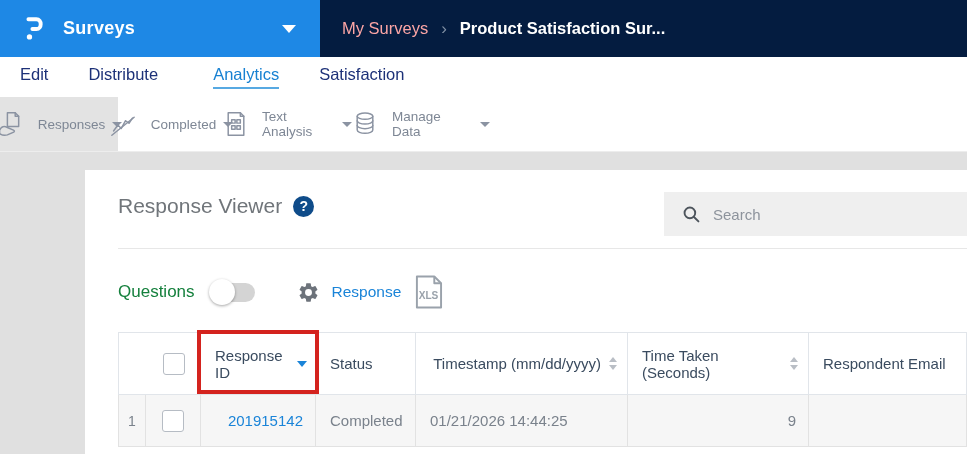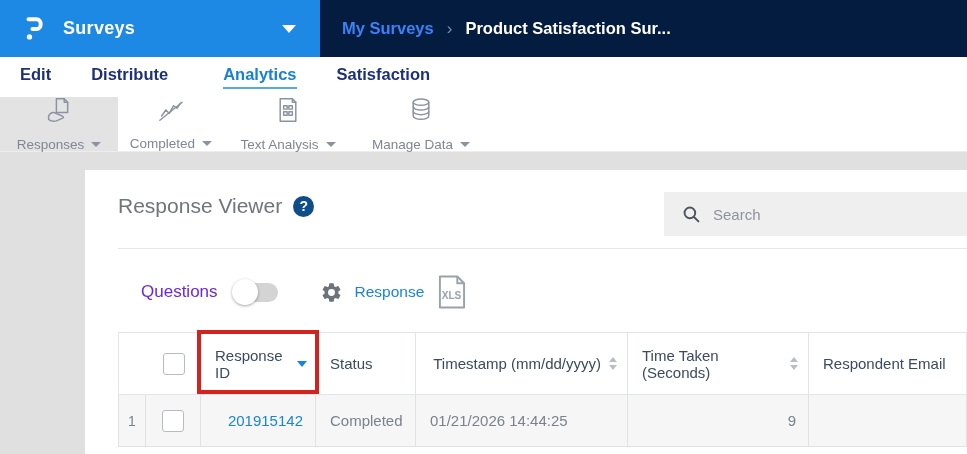--- a/index.html
+++ b/index.html
@@ -12,34 +12,34 @@
   .topbar-left { width:320px; background:#1e88e5; display:flex; align-items:center;
                  padding:0 24px; cursor:pointer; }
   .logo { display:inline-flex; margin-right:16px; }
   .product-label { color:#fff; font-size:18px; font-weight:600; letter-spacing:.3px; }
   .topbar-left .spacer { flex:1; }
   .caret { width:0; height:0; display:inline-block; }
   .caret.white { border-left:7px solid transparent; border-right:7px solid transparent;
                  border-top:8px solid #fff; }
   .topbar-right { flex:1; background:#041c40; display:flex; align-items:center;
                   padding-left:22px; font-size:16.5px; }
-  .crumb.parent { color:#3b82f6; font-weight:700; cursor:pointer; }
+  .crumb.parent { color:#fca5a5; font-weight:400; cursor:pointer; }
   .crumb-sep { color:#7f8ea3; margin:0 13px; font-size:17px; }
   .crumb.current { color:#ffffff; font-weight:600; }
 
   
   .tabs { height:40px; background:#fff; display:flex; align-items:center;
           padding-left:20px; gap:40px; }
-  .tab { font-size:16.5px; font-weight:700; color:#1d3178; cursor:pointer;
+  .tab { font-size:16.5px; font-weight:400; color:#1d3178; cursor:pointer;
          padding-bottom:3px; border-bottom:2px solid transparent; }
   .tab.active { color:#1781d2; border-bottom-color:#57a9e2;margin-left:15px; }
 
   
   .toolbar { height:55px; background:#fff; display:flex; border-bottom:1px solid #ededed; }
-  .toolbar-item { display:flex; flex-direction:column; align-items:center;
+  .toolbar-item { display:flex; flex-direction:row; align-items:center;
                   justify-content:center; gap:14px; cursor:pointer; color:#7e8795; }
   .toolbar-item.selected { background:#e3e3e3; }
   .toolbar-item .ticon { height:26px; display:flex; align-items:flex-end; }
   .tlabel-row { display:flex; align-items:center; gap:7px; font-size:13.5px; }
   .caret.gray { border-left:5px solid transparent; border-right:5px solid transparent;
                 border-top:5px solid #8b93a2; }
   .ti-responses { width:118px; }
   .ti-analysis { width:106px; }
   .ti-textanalysis { width:128px; }
   .ti-managedata { width:138px; }
@@ -57,21 +57,21 @@
   .search-box { position:absolute; right:0; top:22px; width:303px; height:44px;
                 background:#efefef; display:flex; align-items:center; padding-left:18px; gap:12px; }
   .search-box input { border:none; outline:none; background:transparent; flex:1;
                       font-size:15px; color:#4d545c; font-family:inherit; }
   .search-box input::placeholder { color:#8d939c; }
 
   .divider { position:absolute; left:33px; right:0; top:78px; border-top:1px solid #e7e7e7; }
 
   .controls-row { position:absolute; left:33px; top:100px; height:44px;
                   display:flex; align-items:center; }
-  .q-label { font-size:17px; font-weight:500; color:#6d28d9;margin-left:23px; }
+  .q-label { font-size:17px; font-weight:500; color:#15803d; }
   .toggle { position:relative; width:44px; height:19px; border-radius:10px; background:#d4d4d4;
             margin-left:16px; cursor:pointer; display:inline-block; }
   .toggle .knob { position:absolute; left:-2px; top:-4px; width:26px; height:26px;
                   border-radius:50%; background:#fff; box-shadow:0 1px 3px rgba(0,0,0,.35); }
   .gear { margin-left:42px; display:inline-flex; cursor:pointer; }
   .settings-link { margin-left:12px; color:#1a84d8; font-size:15.5px; cursor:pointer;
                    text-decoration:none; }
   .xls { margin-left:13px; display:inline-flex; cursor:pointer; }
 
   

